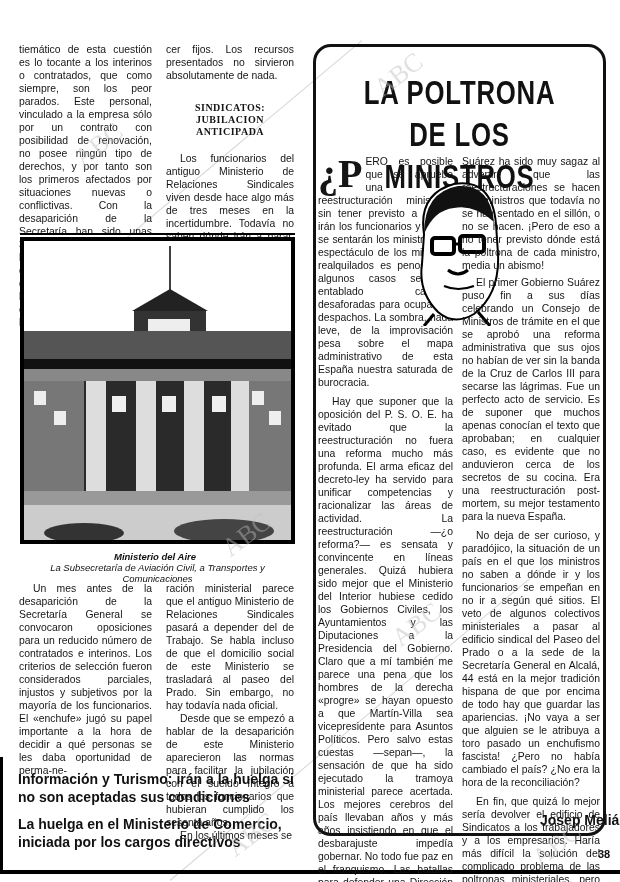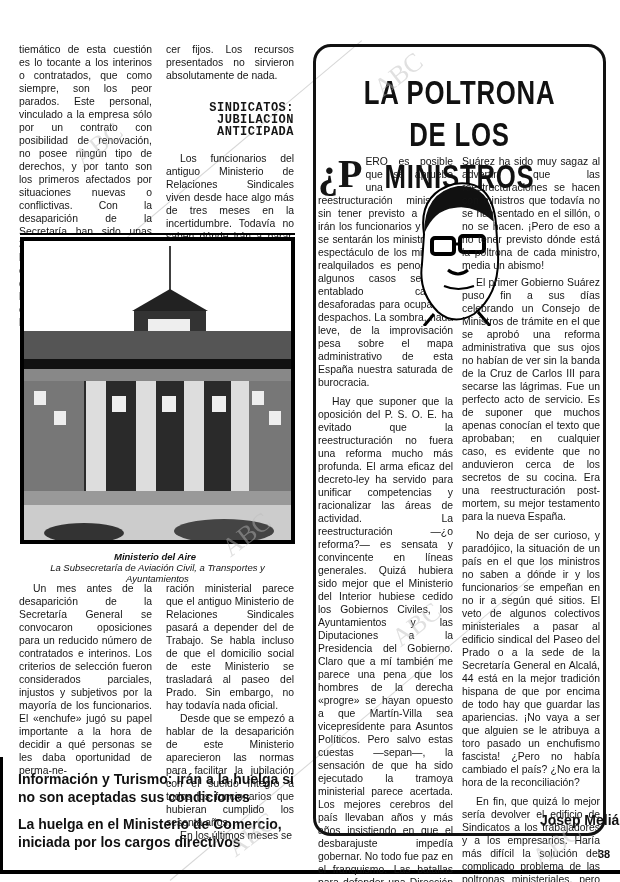--- a/index.html
+++ b/index.html
@@ -1,21 +1,21 @@
 <!DOCTYPE html>
 <html><head>
 <meta charset="utf-8">
 <style>
   * { margin:0; padding:0; box-sizing:border-box; }
   html, body { width:620px; height:882px; background:#ffffff; overflow:hidden; }
   body { position:relative; font-family:"Liberation Sans", sans-serif; color:#111; }
   .col { position:absolute; font-size:10.4px; line-height:13px; text-align:justify; color:#151515; }
   .col p { text-indent:0; }
   .col p.ind { text-indent:14px; }
-  .subhead { font-family:Liberation Mono, monospace; font-weight:bold; text-align:right; font-size:12px; line-height:12px; letter-spacing:0.5px; margin:20px 0 14px 0; }
+  .subhead { font-family:Liberation Serif, serif; font-weight:bold; text-align:center; font-size:10px; line-height:12px; letter-spacing:0.5px; margin:20px 0 14px 0; }
   .photo-frame { position:absolute; left:20px; top:237px; width:275px; height:307px; border:4px solid #000; background:#fff; overflow:hidden; }
   .caption-title { position:absolute; left:0; top:551px; width:310px; text-align:center; font-size:9.5px; font-weight:bold; font-style:italic; }
   .caption-sub { position:absolute; left:20px; top:562px; width:275px; text-align:center; font-size:9.5px; font-style:italic; }
   .hline { position:absolute; background:#000; }
   .headline-sm { position:absolute; left:18px; width:280px; text-align:left; font-weight:bold; font-size:14px; line-height:18px; }
   .box { position:absolute; left:313px; top:44px; width:293px; height:792px; border:3px solid #111; border-radius:18px; }
   .box-title { position:absolute; left:313px; top:72px; width:293px; text-align:center; font-family:"Liberation Sans Narrow","Liberation Sans", sans-serif; font-weight:bold; font-size:33px; line-height:42px; letter-spacing:1px; transform:scaleX(0.78); transform-origin:center; }
   .dropcap { float:left; font-family:"Liberation Serif", serif; font-weight:bold; font-size:40px; line-height:34px; margin-right:3px; margin-top:2px; }
   .portrait { position:absolute; left:404px; top:174px; width:108px; height:152px; }
   .byline { position:absolute; left:540px; top:812px; font-weight:bold; font-size:14px; }
@@ -64,21 +64,21 @@
     <rect x="30" y="170" width="12" height="14" fill="#eee"></rect>
     <rect x="228" y="150" width="12" height="14" fill="#eee"></rect>
     <rect x="245" y="170" width="12" height="14" fill="#eee"></rect>
     <rect x="0" y="250" width="267" height="14" fill="#999"></rect>
     <rect x="0" y="264" width="267" height="35" fill="#ccc"></rect>
     <ellipse cx="60" cy="292" rx="40" ry="10" fill="#333"></ellipse>
     <ellipse cx="200" cy="290" rx="50" ry="12" fill="#444"></ellipse>
   </svg>
 </div>
 <div class="caption-title">Ministerio del Aire</div>
-<div class="caption-sub">La Subsecretaría de Aviación Civil, a Transportes y Ayuntamientos</div>
+<div class="caption-sub">La Subsecretaría de Aviación Civil, a Transportes y Comunicaciones</div>
 
 <div class="col" style="left:19px;top:582px;width:133px;">
   <p class="ind">Un mes antes de la desaparición de la Secretaría General se convocaron oposiciones para un reducido número de contratados e interinos. Los criterios de selección fueron considerados parciales, injustos y subjetivos por la mayoría de los funcionarios. El «enchufe» jugó su papel importante a la hora de decidir a qué personas se les daba oportunidad de perma-ne-</p>
 </div>
 <div class="col" style="left:166px;top:582px;width:128px;">
   <p>ración ministerial parece que el antiguo Ministerio de Relaciones Sindicales pasará a depender del de Trabajo. Se habla incluso de que el domicilio social de este Ministerio se trasladará al paseo del Prado. Sin embargo, no hay todavía nada oficial.</p>
   <p class="ind">Desde que se empezó a hablar de la desaparición de este Ministerio aparecieron las normas para facilitar la jubilación con el sueldo íntegro a todos los funcionarios que hubieran cumplido los sesenta años.</p>
   <p class="ind">En los últimos meses se</p>
 </div>
 

